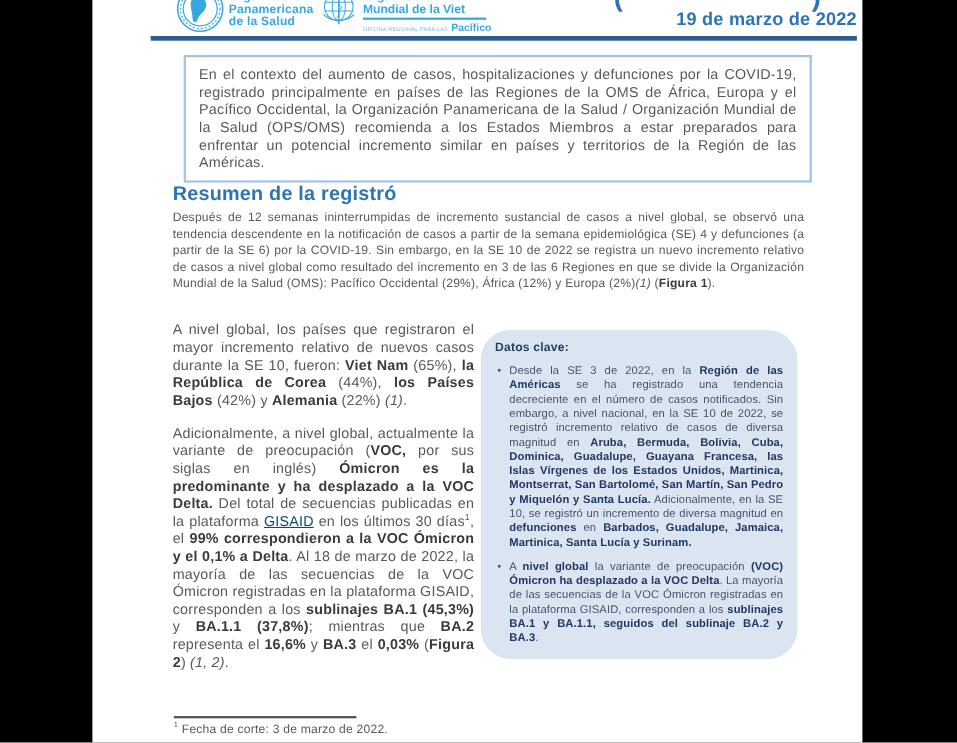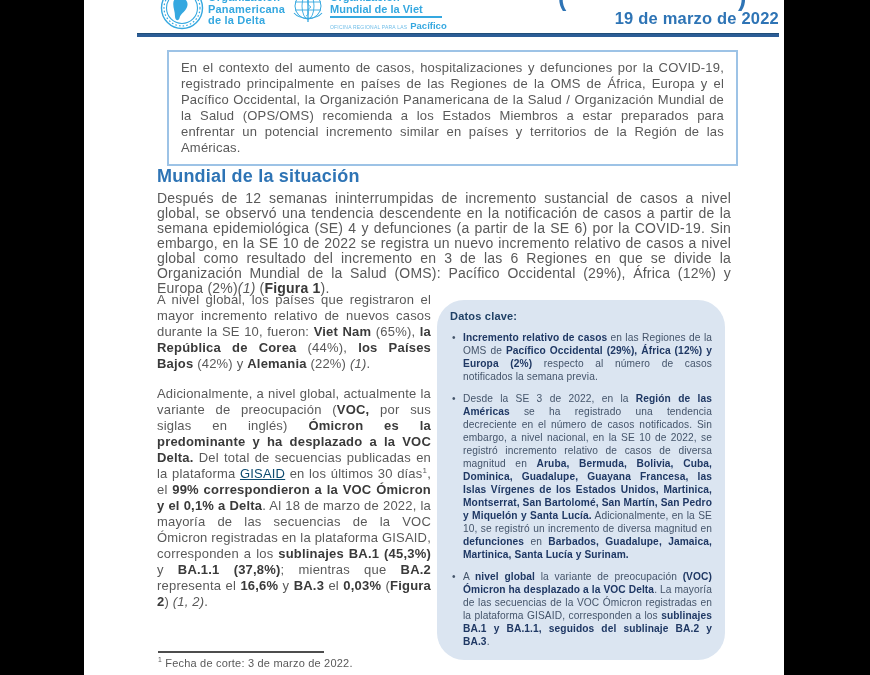--- a/index.html
+++ b/index.html
@@ -66,21 +66,21 @@
   }
 
   
   .section-heading {
     position:absolute; left:73px; top:166px;
     font-size:18px; font-weight:700; color:#2e74b5;
     letter-spacing:0.2px;
   }
   .intro {
     position:absolute; left:73px; top:191px; width:574px;
-    font-size:14px; line-height:15px; letter-spacing:0.2px;
+    font-size:11px; line-height:15px; letter-spacing:0.2px;
     color:#595959; text-align:justify;
   }
 
   
   .left-col {
     position:absolute; left:73px; top:292px; width:274px;
     font-size:13px; line-height:16px; letter-spacing:0.2px;
     color:#595959; text-align:justify;
   }
   .left-col .para + .para { margin-top:14px; }
@@ -126,21 +126,21 @@
     <div class="logo-group paho-group">
       <svg class="logo-icon paho-icon" viewBox="0 0 44 44">
         <circle class="st" cx="22" cy="22" r="20.5" stroke-width="1.4"></circle>
         <circle class="st" cx="22" cy="22" r="15.5" stroke-width="1.1"></circle>
         <circle class="st" cx="22" cy="22" r="18" stroke-width="1.2" stroke-dasharray="1.6 2.1"></circle>
         <path d="M16 10 C22 11 28 13 27.5 19 C27 25 20.5 27 19.5 32 C18.8 35.5 15 34.5 15 30.5 C15 24.5 12.5 21.5 13.5 15.5 Z" fill="#35a8e0"></path>
       </svg>
       <div class="logo-text paho-text">
         <div>Organización</div>
         <div>Panamericana</div>
-        <div>de la Delta</div>
+        <div>de la Salud</div>
       </div>
     </div>
 
     <div class="logo-group who-group">
       <svg class="logo-icon who-icon" viewBox="0 0 36 36">
         <circle class="st" cx="18" cy="17" r="13" stroke-width="1"></circle>
         <ellipse class="st" cx="18" cy="17" rx="6" ry="13" stroke-width="0.9"></ellipse>
         <line class="st" x1="5" y1="13" x2="31" y2="13" stroke-width="0.9"></line>
         <line class="st" x1="5" y1="21" x2="31" y2="21" stroke-width="0.9"></line>
         <line class="st" x1="18" y1="2" x2="18" y2="33" stroke-width="1.3"></line>
@@ -161,31 +161,30 @@
     <span class="crop-frag left">(</span>
     <span class="crop-frag right">)</span>
 
     <div class="header-date">19 de marzo de 2022</div>
   </div>
 
   <div class="header-rule"></div>
 
   <div class="callout">En el contexto del aumento de casos, hospitalizaciones y defunciones por la COVID-19, registrado principalmente en países de las Regiones de la OMS de África, Europa y el Pacífico Occidental, la Organización Panamericana de la Salud / Organización Mundial de la Salud (OPS/OMS) recomienda a los Estados Miembros a estar preparados para enfrentar un potencial incremento similar en países y territorios de la Región de las Américas.</div>
 
-  <div class="section-heading">Mundial de la situación</div>
+  <div class="section-heading">Resumen de la registró</div>
   <p class="intro"><span>Después de 12 semanas ininterrumpidas de incremento sustancial de casos a nivel global, se observó una tendencia descendente en la notificación de casos a partir de la semana epidemiológica (SE) 4 y defunciones (a partir de la SE 6) por la COVID-19. Sin embargo, en la SE 10 de 2022 se registra un nuevo incremento relativo de casos a nivel global como resultado del incremento en 3 de las 6 Regiones en que se divide la Organización Mundial de la Salud (OMS): Pacífico Occidental (29%), África (12%) y Europa (2%)</span><span class="em">(1)</span><span> (</span><span class="strong">Figura 1</span><span>).</span></p>
 
   <div class="left-col">
     <p class="para"><span>A nivel global, los países que registraron el mayor incremento relativo de nuevos casos durante la SE 10, fueron: </span><span class="strong">Viet Nam</span><span> (65%), </span><span class="strong">la República de Corea</span><span> (44%), </span><span class="strong">los Países Bajos</span><span> (42%) y </span><span class="strong">Alemania</span><span> (22%) </span><span class="em">(1)</span><span>.</span></p>
     <p class="para"><span>Adicionalmente, a nivel global, actualmente la variante de preocupación (</span><span class="strong">VOC,</span><span> por sus siglas en inglés) </span><span class="strong">Ómicron es la predominante y ha desplazado a la VOC Delta.</span><span> Del total de secuencias publicadas en la plataforma </span><a class="link" href="#">GISAID</a><span> en los últimos 30 días</span><span class="sup">1</span><span>, el </span><span class="strong">99% correspondieron a la VOC Ómicron y el 0,1% a Delta</span><span>. Al 18 de marzo de 2022, la mayoría de las secuencias de la VOC Ómicron registradas en la plataforma GISAID, corresponden a los </span><span class="strong">sublinajes BA.1 (45,3%)</span><span> y </span><span class="strong">BA.1.1 (37,8%)</span><span>; mientras que </span><span class="strong">BA.2</span><span> representa el </span><span class="strong">16,6%</span><span> y </span><span class="strong">BA.3</span><span> el </span><span class="strong">0,03%</span><span> (</span><span class="strong">Figura 2</span><span>) </span><span class="em">(1, 2)</span><span>.</span></p>
   </div>
 
   <div class="datos">
     <div class="datos-title">Datos clave:</div>
-    <div class="bullet"><span class="strong">Incremento relativo de casos</span><span> en las Regiones de la OMS de </span><span class="strong">Pacífico Occidental (29%), África (12%) y Europa (2%)</span><span> respecto al número de casos notificados la semana previa.</span></div>
     <div class="bullet"><span>Desde la SE 3 de 2022, en la </span><span class="strong">Región de las Américas</span><span> se ha registrado una tendencia decreciente en el número de casos notificados. Sin embargo, a nivel nacional, en la SE 10 de 2022, se registró incremento relativo de casos de diversa magnitud en </span><span class="strong">Aruba, Bermuda, Bolivia, Cuba, Dominica, Guadalupe, Guayana Francesa, las Islas Vírgenes de los Estados Unidos, Martinica, Montserrat, San Bartolomé, San Martín, San Pedro y Miquelón y Santa Lucía.</span><span> Adicionalmente, en la SE 10, se registró un incremento de diversa magnitud en </span><span class="strong">defunciones</span><span> en </span><span class="strong">Barbados, Guadalupe, Jamaica, Martinica, Santa Lucía y Surinam.</span></div>
     <div class="bullet"><span>A </span><span class="strong">nivel global</span><span> la variante de preocupación </span><span class="strong">(VOC) Ómicron ha desplazado a la VOC Delta</span><span>. La mayoría de las secuencias de la VOC Ómicron registradas en la plataforma GISAID, corresponden a los </span><span class="strong">sublinajes BA.1 y BA.1.1, seguidos del sublinaje BA.2 y BA.3</span><span>.</span></div>
   </div>
 
   <div class="footnote-rule"></div>
   <div class="footnote"><span class="sup">1</span><span> Fecha de corte: 3 de marzo de 2022.</span></div>
 
 </div>
 
 </body></html>

